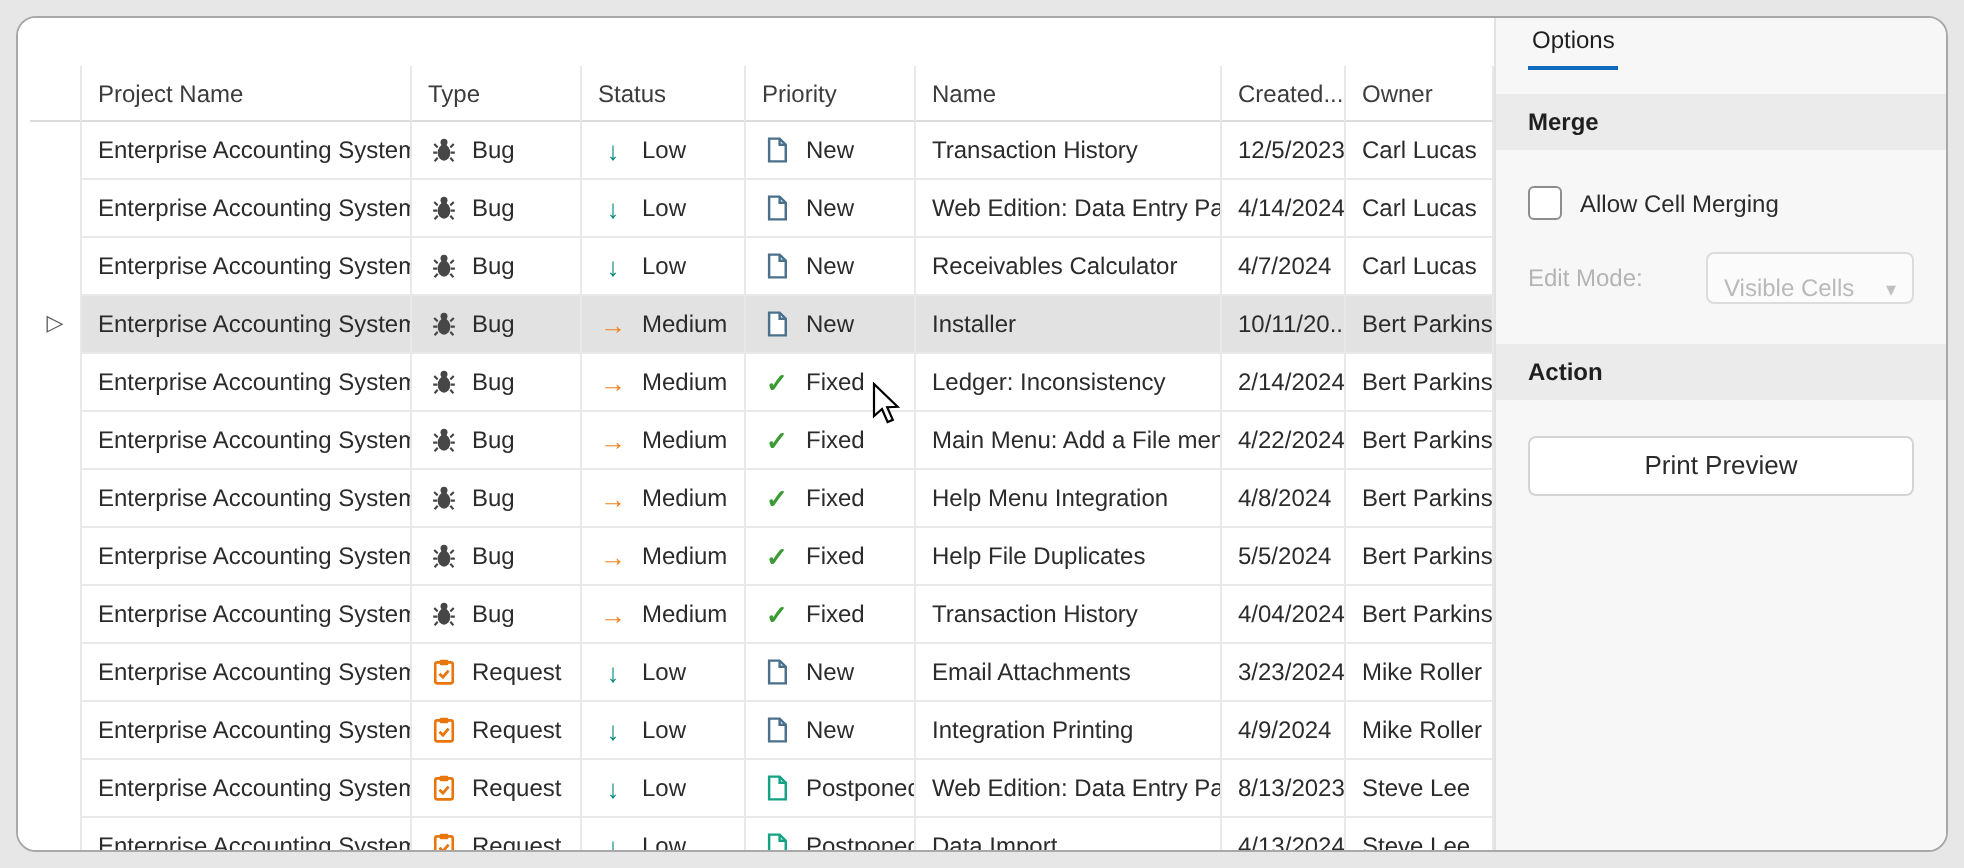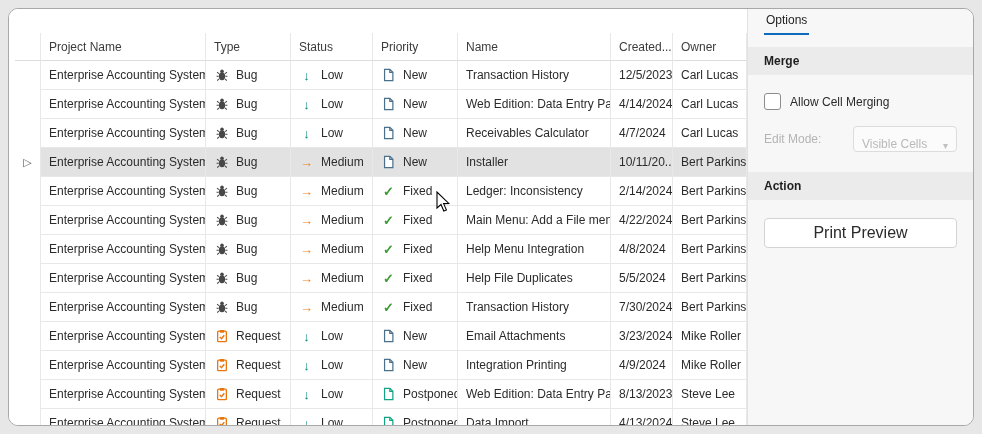--- a/index.html
+++ b/index.html
@@ -21,21 +21,21 @@
   
   .side-panel{width:226px;box-sizing:border-box;background:#f7f7f7;border-left:1px solid #e2e2e2;padding:2px 16px;font-size:12px;color:#2b2b2b;}
   .options-tab{display:inline-block;padding:2px 2px 6px 2px;border-bottom:2px solid #0f6cbd;margin-bottom:12px;color:#1f1f1f;cursor:default;}
   .section-band{background:#ebebeb;margin:0 -16px;padding:7px 16px;font-weight:bold;color:#1f1f1f;}
   .check-row{display:flex;align-items:center;margin-top:18px;}
   .checkbox-box{width:15px;height:15px;background:#fff;border:1px solid #8d8d8d;border-radius:3px;margin-right:9px;flex:0 0 auto;}
   .edit-row{display:flex;align-items:center;justify-content:space-between;margin-top:16px;margin-bottom:20px;}
   .edit-label{color:#b4b4b4;}
   .combo{display:flex;align-items:flex-end;justify-content:space-between;width:104px;height:26px;box-sizing:border-box;background:#fbfbfb;border:1px solid #dcdcdc;border-radius:4px;padding:0 8px;color:#b9b9b9;}
   .combo .chev{color:#c0c0c0;font-size:10px;}
-  .panel-button{margin-top:18px;width:100%;height:30px;box-sizing:border-box;background:#fff;border:1px solid #d4d4d4;border-radius:4px;font-size:16px;color:#2b2b2b;text-align:center;line-height:28px;cursor:pointer;}
+  .panel-button{margin-top:18px;width:100%;height:30px;box-sizing:border-box;background:#fff;border:1px solid #d4d4d4;border-radius:4px;font-size:13px;color:#2b2b2b;text-align:center;line-height:28px;cursor:pointer;}
   .mouse-cursor{position:absolute;left:427px;top:182px;pointer-events:none;z-index:10;}
 </style>
 </head>
 <body>
 
 <div class="app-card">
 
   <div class="grid-area">
     <div class="grid-header-row" id="grid-header">
         <div class="cell ind"></div>
@@ -313,21 +313,21 @@
             </span>
             <span>Medium</span>
           </div>
           <div class="cell">
             <span class="icon">
               <span class="check-glyph" style="color:#3c9b35">✓</span>
             </span>
             <span>Fixed</span>
           </div>
           <div class="cell">Transaction History</div>
-          <div class="cell">7/30/2024</div>
+          <div class="cell">4/04/2024</div>
           <div class="cell">Bert Parkins</div>
         </div>
         <div class="grid-row">
           <div class="cell ind"></div>
           <div class="cell">Enterprise Accounting System</div>
           <div class="cell">
             <span class="icon">
               <svg width="14" height="14" viewBox="0 0 16 16">
                 <rect x="3" y="2.5" width="10" height="12" rx="1.2" fill="#fff" stroke="#e8760c" stroke-width="1.5"></rect>
                 <rect x="5.5" y="1" width="5" height="3.2" rx="0.8" fill="#e8760c"></rect>

